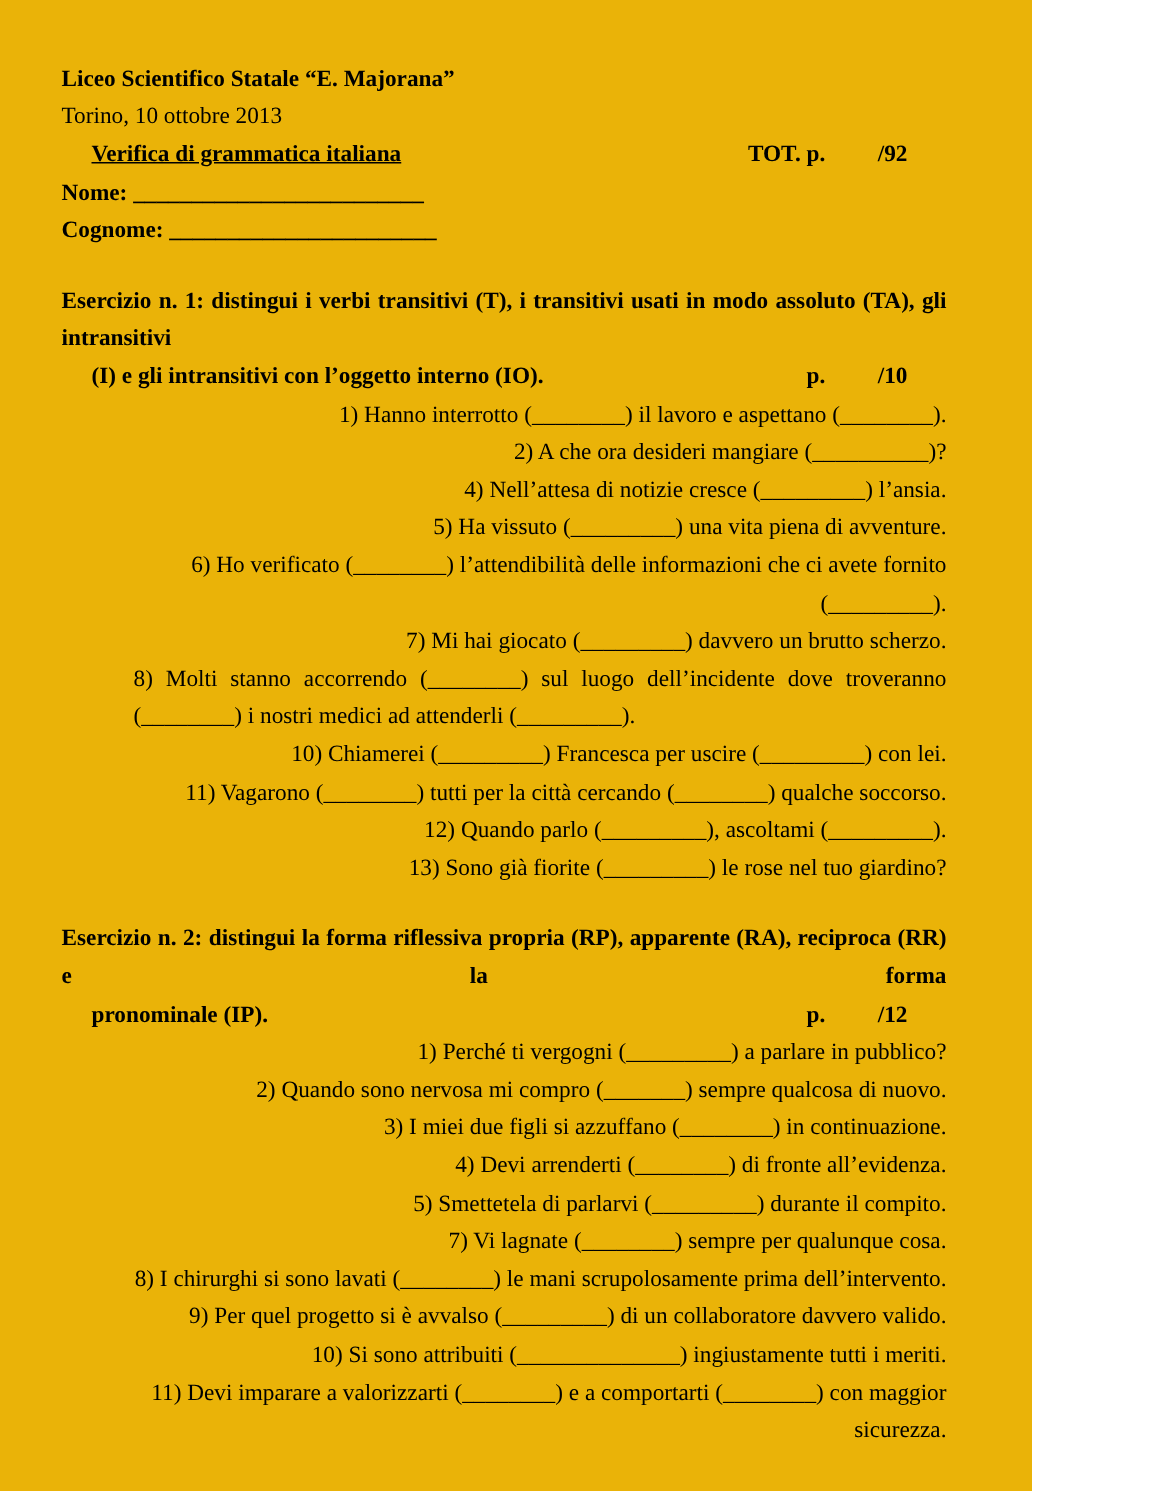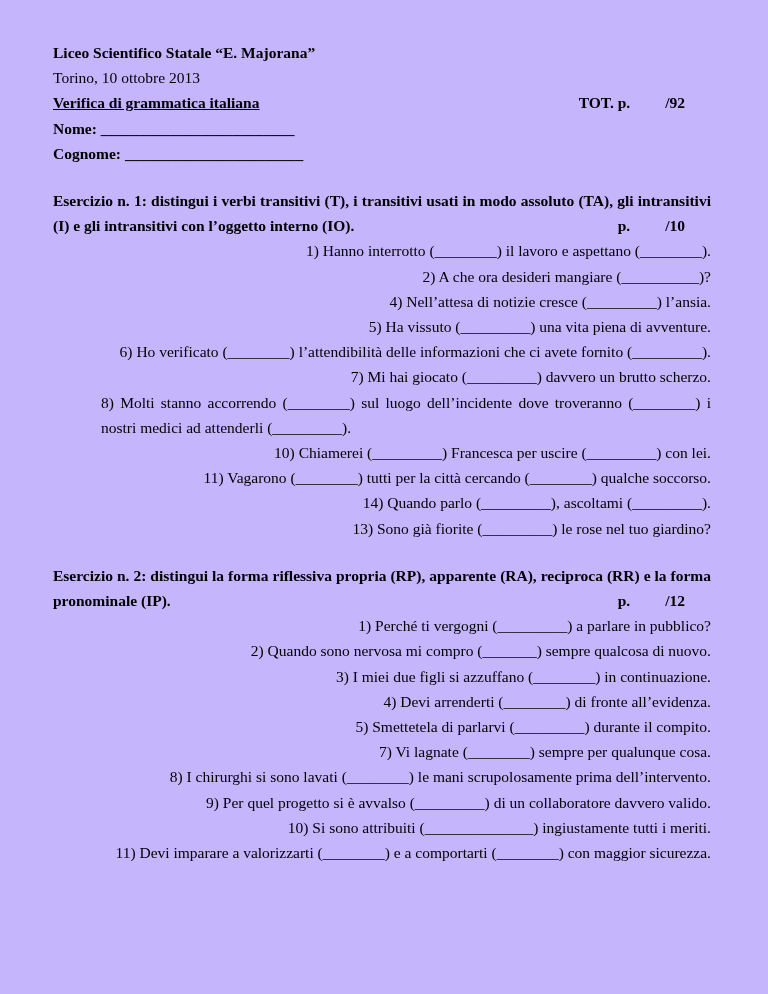--- a/index.html
+++ b/index.html
@@ -11,30 +11,31 @@
     width: 768px;
     height: 994px;
     overflow: hidden;
     font-family: "Liberation Serif", "DejaVu Serif", serif;
     font-size: 15.5px;
     line-height: 25.2px;
     color: #000000;
   }
   .page {
     box-sizing: border-box;
-    width: 768px;
+    width: 688px;
     height: 994px;
-    padding: 40px 57px 30px 53px;
-    background: #c4b5fd;
+    padding: 40px 57px 30px 41px;
+    background: #eab308;
   }
   p { margin: 0; }
   .bold { font-weight: bold; }
   .row {
     display: flex;
     align-items: flex-start;
+    margin-left: 20px;
   }
   .pts {
     margin-left: auto;
     display: inline-flex;
     align-items: baseline;
     padding-right: 26px;
     white-space: nowrap;
     font-weight: bold;
   }
   .pts-value {
@@ -85,21 +86,21 @@
     </div>
     <p class="item">1) Hanno interrotto (________) il lavoro e aspettano (________).</p>
     <p class="item">2) A che ora desideri mangiare (__________)?</p>
     <p class="item">4) Nell’attesa di notizie cresce (_________) l’ansia.</p>
     <p class="item">5) Ha vissuto (_________) una vita piena di avventure.</p>
     <p class="item">6) Ho verificato (________) l’attendibilità delle informazioni che ci avete fornito (_________).</p>
     <p class="item">7) Mi hai giocato (_________) davvero un brutto scherzo.</p>
     <p class="item wrap-justify">8) Molti stanno accorrendo (________) sul luogo dell’incidente dove troveranno (________) i nostri medici ad attenderli (_________).</p>
     <p class="item">10) Chiamerei (_________) Francesca per uscire (_________) con lei.</p>
     <p class="item">11) Vagarono (________) tutti per la città cercando (________) qualche soccorso.</p>
-    <p class="item">14) Quando parlo (_________), ascoltami (_________).</p>
+    <p class="item">12) Quando parlo (_________), ascoltami (_________).</p>
     <p class="item">13) Sono già fiorite (_________) le rose nel tuo giardino?</p>
   </section>
 
   <section class="exercise">
     <p class="bold justify-full">Esercizio n. 2: distingui la forma riflessiva propria (RP), apparente (RA), reciproca (RR) e la forma</p>
     <div class="row">
       <span class="bold">pronominale (IP).</span>
       <span class="pts">
           <span>p.</span>
           <span class="pts-value">/12</span>

